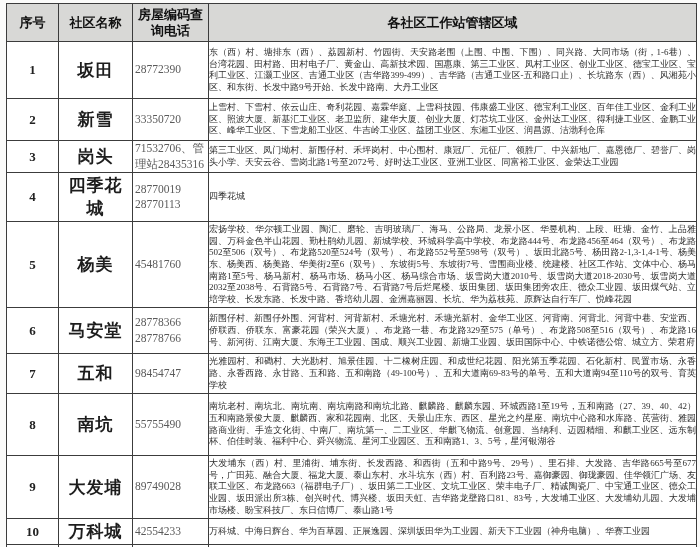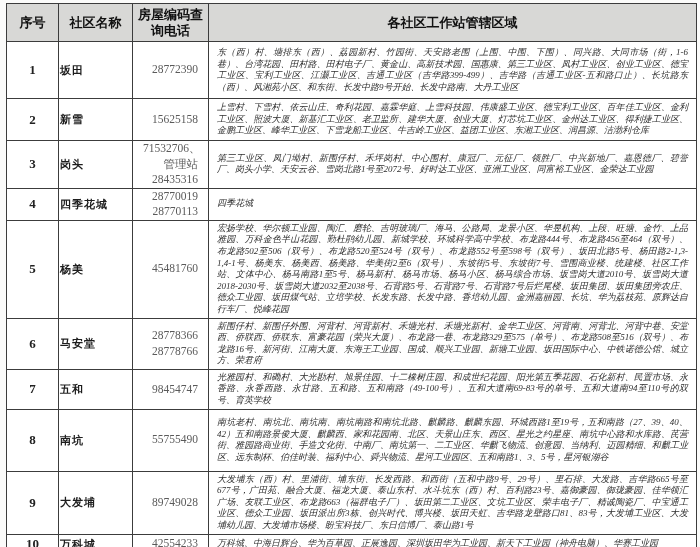--- a/index.html
+++ b/index.html
@@ -29,42 +29,42 @@
     line-height: 1.2;
     height: 28px;
   }
   td.no {
     text-align: center;
     font-size: 13px;
     font-weight: bold;
     color: #222;
   }
   td.name {
-    font-size: 11px;
+    text-align: center;
+    font-size: 17px;
     font-weight: bold;
     color: #1d1d1d;
     letter-spacing: 1px;
     font-family: Liberation Serif, serif;
   }
   td.phone {
-    text-align: right;
+    text-align: left;
     font-size: 11.5px;
     color: #5a5a5a;
     white-space: pre-line;
     line-height: 1.35;
-    padding: 0 10px;
+    padding: 0 2px;
   }
   td.area {
     font-size: 9px;
     color: #2e2e2e;
     line-height: 11.6px;
-    padding: 2px 8px;
+    padding: 2px 0;
     vertical-align: middle;
     text-align: justify;
-    font-style: italic;
   }
   tr.r1  { height: 57px; } tr.r2  { height: 42px; } tr.r3  { height: 26px; }
   tr.r4  { height: 25px; } tr.r5  { height: 84px; } tr.r6  { height: 46px; }
   tr.r7  { height: 37px; } tr.r8  { height: 62px; } tr.r9  { height: 56px; }
   tr.r10 { height: 20px; margin-top: 39px; } tr.r11 { height: 32px; }
 </style>
 </head>
 <body>
 
 <div class="wrap">
@@ -86,21 +86,21 @@
     <tbody>
       <tr class="r1">
         <td class="no">1</td>
         <td class="name">坂田</td>
         <td class="phone">28772390</td>
         <td class="area">东（西）村、塘排东（西）、荔园新村、竹园街、天安路老围（上围、中围、下围）、同兴路、大同市场（街，1-6巷）、台湾花园、田村路、田村电子厂、黄金山、高新技术园、国惠康、第三工业区、凤村工业区、创业工业区、德宝工业区、宝利工业区、江灏工业区、吉通工业区（吉华路399-499）、吉华路（吉通工业区-五和路口止）、长坑路东（西）、风湘苑小区、和东街、长发中路9号开始、长发中路南、大丹工业区</td>
       </tr>
       <tr class="r2">
         <td class="no">2</td>
         <td class="name">新雪</td>
-        <td class="phone">15625158</td>
+        <td class="phone">33350720</td>
         <td class="area">上雪村、下雪村、依云山庄、奇利花园、嘉霖华庭、上雪科技园、伟康盛工业区、德宝利工业区、百年佳工业区、金利工业区、照波大厦、新基汇工业区、老卫监所、建华大厦、创业大厦、灯芯坑工业区、金州达工业区、得利捷工业区、金鹏工业区、峰华工业区、下雪龙船工业区、牛吉岭工业区、益团工业区、东湘工业区、润昌源、洁渤利仓库</td>
       </tr>
       <tr class="r3">
         <td class="no">3</td>
         <td class="name">岗头</td>
         <td class="phone">71532706、管理站28435316</td>
         <td class="area">第三工业区、凤门坳村、新围仔村、禾坪岗村、中心围村、康冠厂、元征厂、领胜厂、中兴新地厂、嘉恩德厂、碧誉厂、岗头小学、天安云谷、雪岗北路1号至2072号、好时达工业区、亚洲工业区、同富裕工业区、金荣达工业园</td>
       </tr>
       <tr class="r4">
         <td class="no">4</td>

